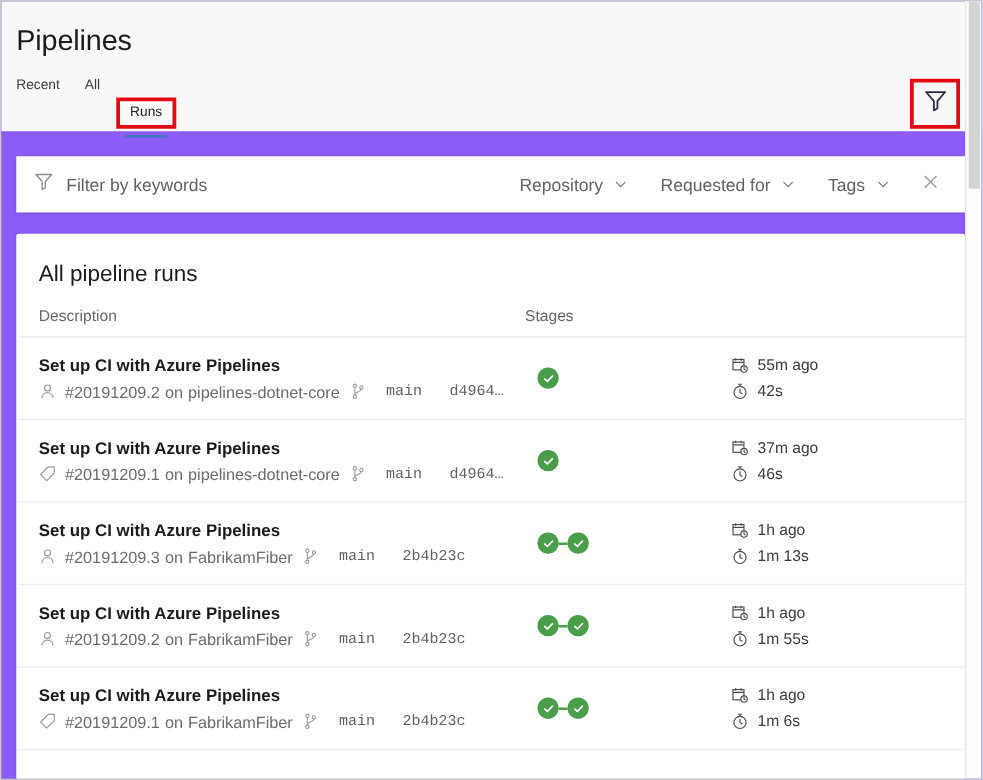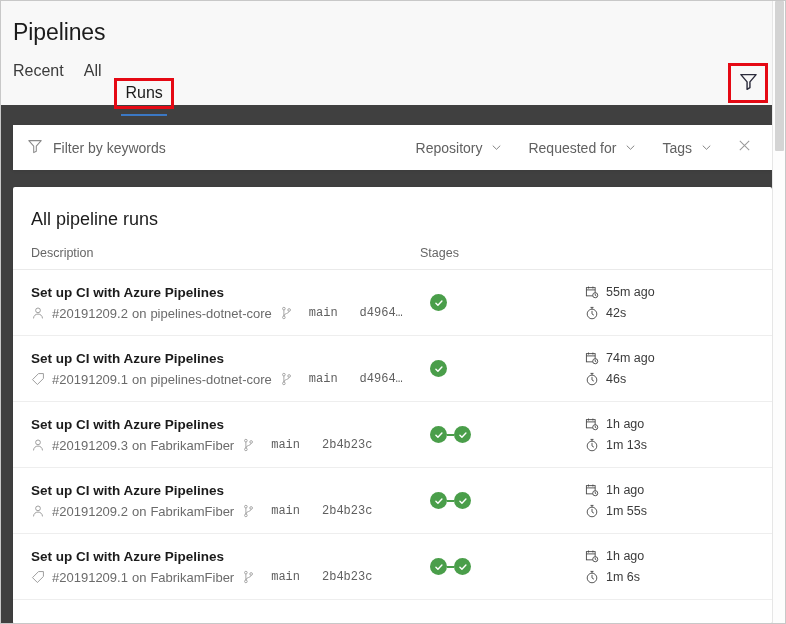--- a/index.html
+++ b/index.html
@@ -5,21 +5,21 @@
   * { box-sizing: border-box; margin: 0; padding: 0; }
   html, body {
     width: 786px; height: 624px;
     font-family: "Liberation Sans", sans-serif;
     background: #ffffff;
     overflow: hidden;
   }
   .app {
     position: relative;
     width: 786px; height: 624px;
-    background: #404040;
+    background: #8b5cf6;
     border: 1px solid #c8c8c8;
     overflow: hidden;
   }
 
   
   .header {
     position: relative;
     padding: 16px 20px 0 12px;
     background: #f8f8f8;
     height: 104px;
@@ -32,21 +32,21 @@
     line-height: 30px;
   }
   .tabs {
     display: flex;
     align-items: flex-start;
     margin-top: 12px;
     gap: 0;
   }
   .tab {
     position: relative;
-    font-size: 16px;
+    font-size: 11px;
     color: #3b3b3b;
     padding: 3px 10px 8px 10px;
     cursor: pointer;
     white-space: nowrap;
   }
   .tab:first-child { padding-left: 0; }
   .tab.selected { color: #1b1b1b; }
   .tab.selected .tab-underline {
     position: absolute;
     left: 6px; right: 6px; bottom: 0;
@@ -450,21 +450,21 @@
           <div class="run-times">
             <div class="time-line">
               <span style="display: flex;">
                 <svg width="14" height="14" viewBox="0 0 16 16">
                   <rect x="1.6" y="3" width="10" height="9.4" fill="none" stroke="#4a4a4a" stroke-width="1.05"></rect>
                   <path d="M1.6 5.6h10M4 1.8v2.2M9 1.8v2.2" stroke="#4a4a4a" stroke-width="1.05" fill="none"></path>
                   <circle cx="11.7" cy="11.7" r="2.9" fill="#fff" stroke="#4a4a4a" stroke-width="1.05"></circle>
                   <path d="M11.7 9.9v1.9l1.3.8" stroke="#4a4a4a" stroke-width="1" fill="none"></path>
                 </svg>
               </span>
-              <span>74m ago</span>
+              <span>37m ago</span>
             </div>
             <div class="time-line">
               <span style="display: flex;">
                 <svg width="14" height="14" viewBox="0 0 16 16">
                   <circle cx="8" cy="9.1" r="5.5" fill="none" stroke="#4a4a4a" stroke-width="1.05"></circle>
                   <path d="M8 5.6v3.5l2.2 1.4M6.3 1.6h3.4M8 1.6v2" stroke="#4a4a4a" stroke-width="1.05" fill="none"></path>
                 </svg>
               </span>
               <span>46s</span>
             </div>

